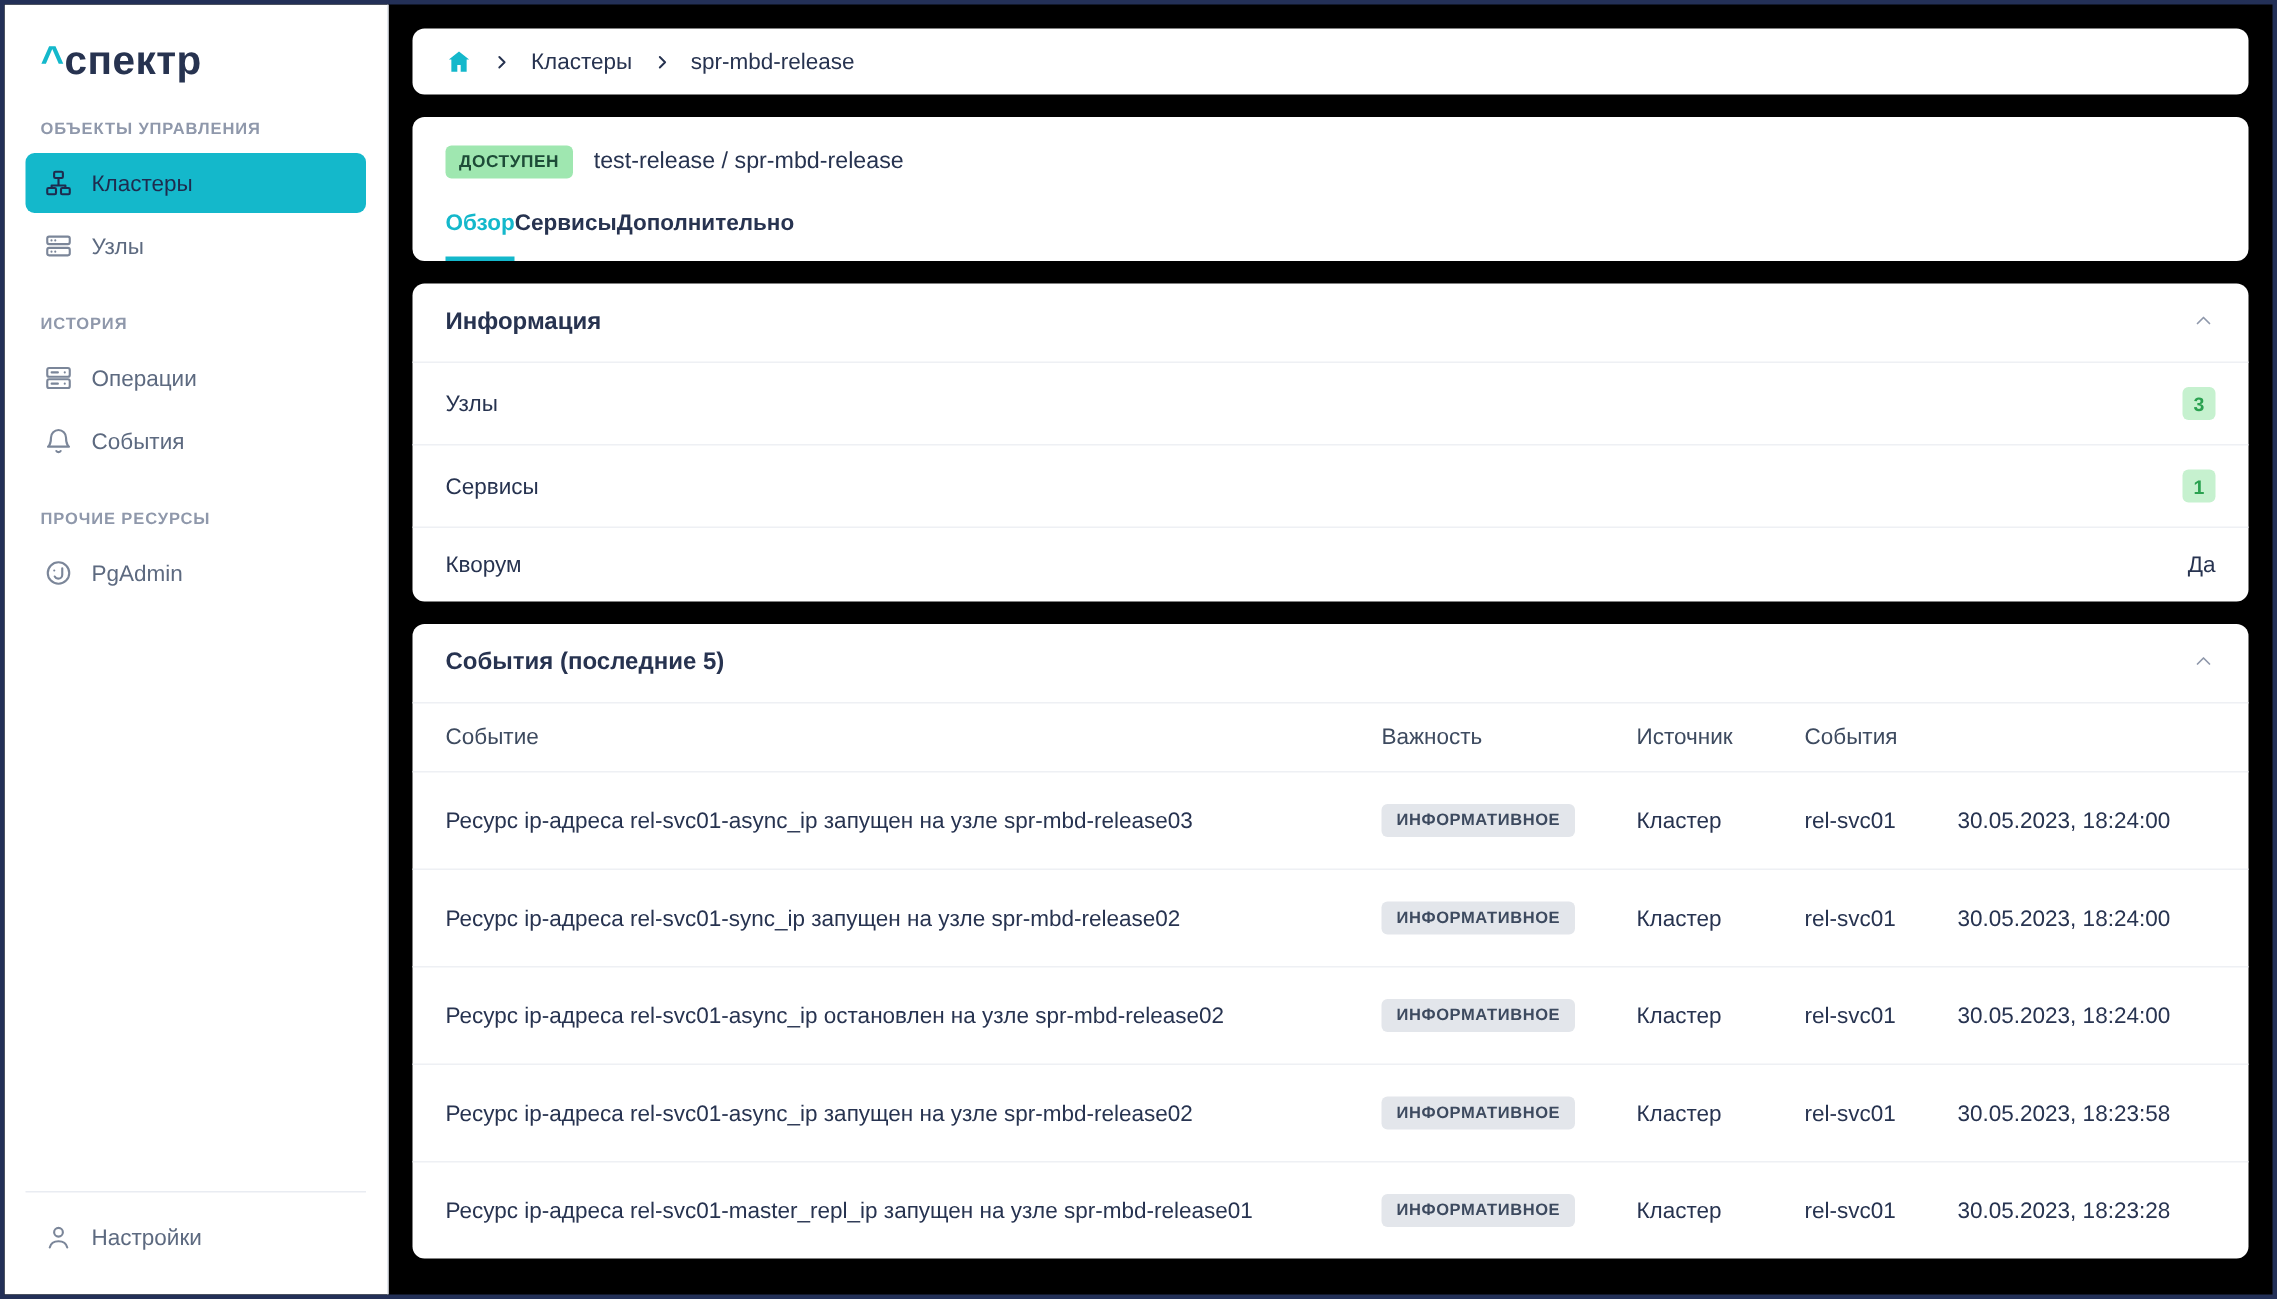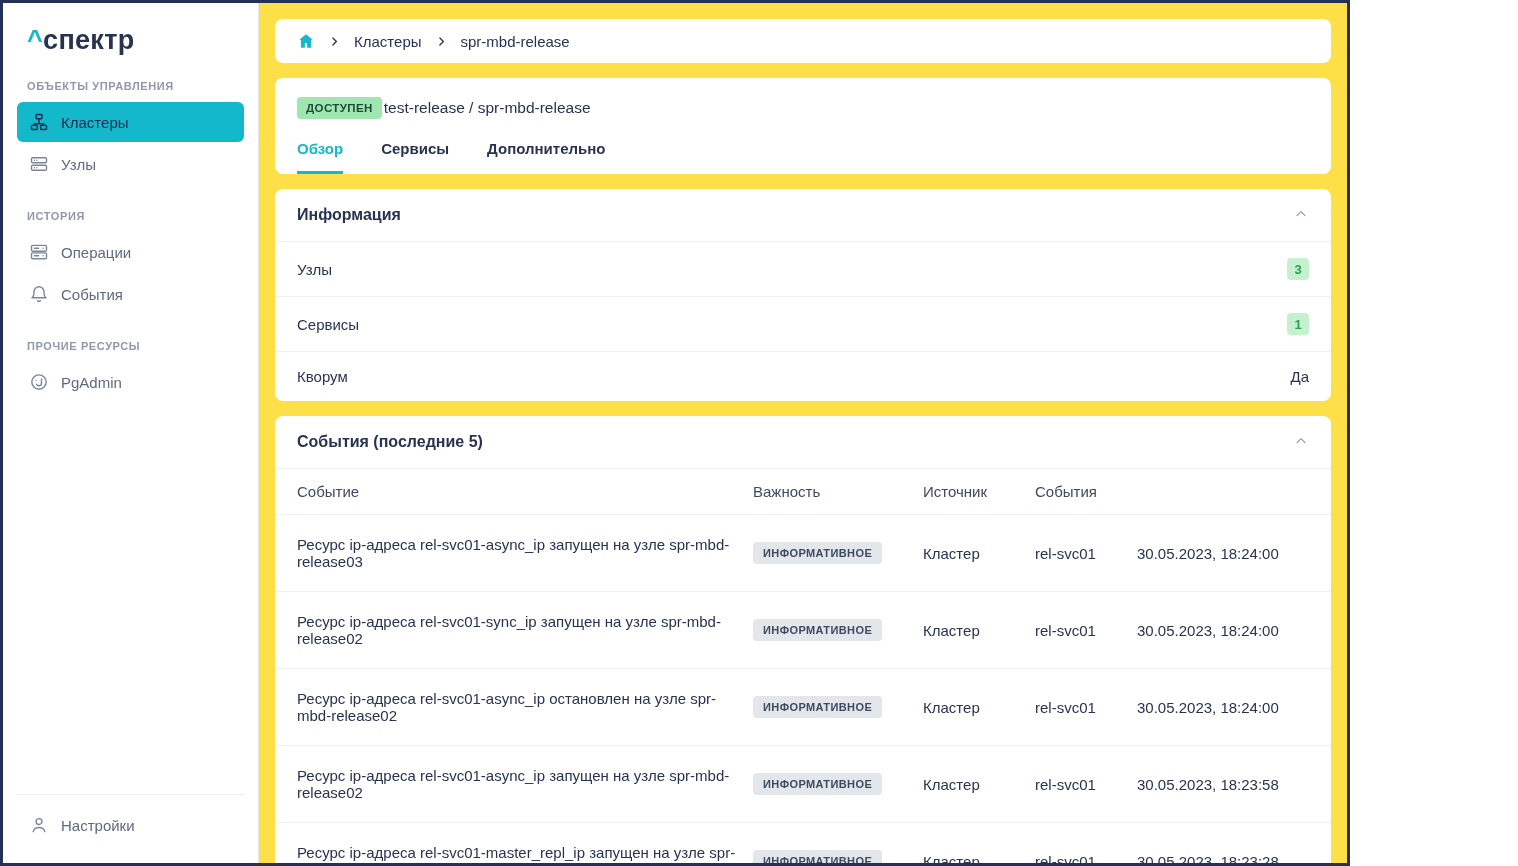--- a/index.html
+++ b/index.html
@@ -1,18 +1,18 @@
 <!DOCTYPE html>
 <html><head>
 <meta charset="utf-8">
 <style>
   *{box-sizing:border-box;margin:0;padding:0}
   html,body{width:1518px;height:866px}
   body{font-family:"Liberation Sans",sans-serif;background:#fff;-webkit-font-smoothing:antialiased}
-  .page{width:1350px;height:866px;border:3px solid #233057;display:flex;background:#fde047;overflow:hidden}
+  .page{width:1518px;height:866px;border:3px solid #233057;display:flex;background:#000000;overflow:hidden}
 
   
   .sidebar{width:256px;min-width:256px;background:#fff;border-right:1px solid #e2e6ed;display:flex;flex-direction:column;padding:20px 14px 16px}
   .logo{font-size:27px;font-weight:700;color:#273350;padding:2px 10px 0;letter-spacing:.3px}
   .logo-mark{color:#14b8cb}
   .section-title{font-size:11px;font-weight:700;letter-spacing:.6px;color:#8f98ab;margin:24px 10px 10px}
   .nav-item{display:flex;align-items:center;gap:12px;padding:10px 12px;border-radius:6px;font-size:15px;color:#5d6a80;cursor:pointer;margin-bottom:2px}
   .nav-item .icon{width:20px;height:20px;flex:0 0 20px;color:#7b8699}
   .nav-item.active{background:#14b8cb;color:#1e2b4e;font-weight:500}
   .nav-item.active .icon{color:#1e2b4e}
@@ -27,24 +27,24 @@
   .card{background:#fff;border-radius:8px}
 
   .breadcrumb{display:flex;align-items:center;gap:13px;padding:13px 22px;font-size:15px;color:#273350}
   .home{width:18px;height:18px;color:#14b8cb;cursor:pointer}
   .crumb-sep{width:13px;height:13px;color:#273350}
   .crumb-sep svg{stroke-width:2.4}
   .crumb{cursor:pointer}
   .crumb.current{cursor:default}
 
   .header-card{padding:19px 22px 0}
-  .status-row{display:flex;align-items:center;gap:2px;margin-bottom:21px}
+  .status-row{display:flex;align-items:center;gap:14px;margin-bottom:21px}
   .badge-status{background:#9fe7b0;color:#1d4b37;font-size:11.5px;font-weight:700;letter-spacing:.4px;padding:5px 9px;border-radius:4px}
   .cluster-title{font-size:15.5px;color:#273350}
-  .tabs{display:flex;gap:38px}
+  .tabs{display:flex;}
   .tab{font-size:15px;font-weight:700;color:#273350;padding-bottom:14px;border-bottom:3px solid transparent;cursor:pointer}
   .tab.active{color:#14b8cb;border-bottom-color:#14b8cb}
 
   .card-head{display:flex;align-items:flex-start;justify-content:space-between;padding:17px 22px;font-size:16px;font-weight:700;color:#273350}
   .collapse{width:16px;height:16px;color:#8f98ab;cursor:pointer}
 
   .info-row{display:flex;align-items:center;justify-content:space-between;padding:16px 22px;border-top:1px solid #eef0f4;font-size:15px;color:#273350}
   .badge-count{min-width:22px;height:22px;display:inline-flex;align-items:center;justify-content:center;background:#c6f1cf;color:#2aa150;border-radius:4px;font-size:13px;font-weight:700;padding:0 5px}
 
   .trow{display:grid;grid-template-columns:minmax(0,1fr) 170px 112px 102px 172px;align-items:center;padding:0 22px;font-size:15px;color:#273350;border-top:1px solid #eef0f4}

